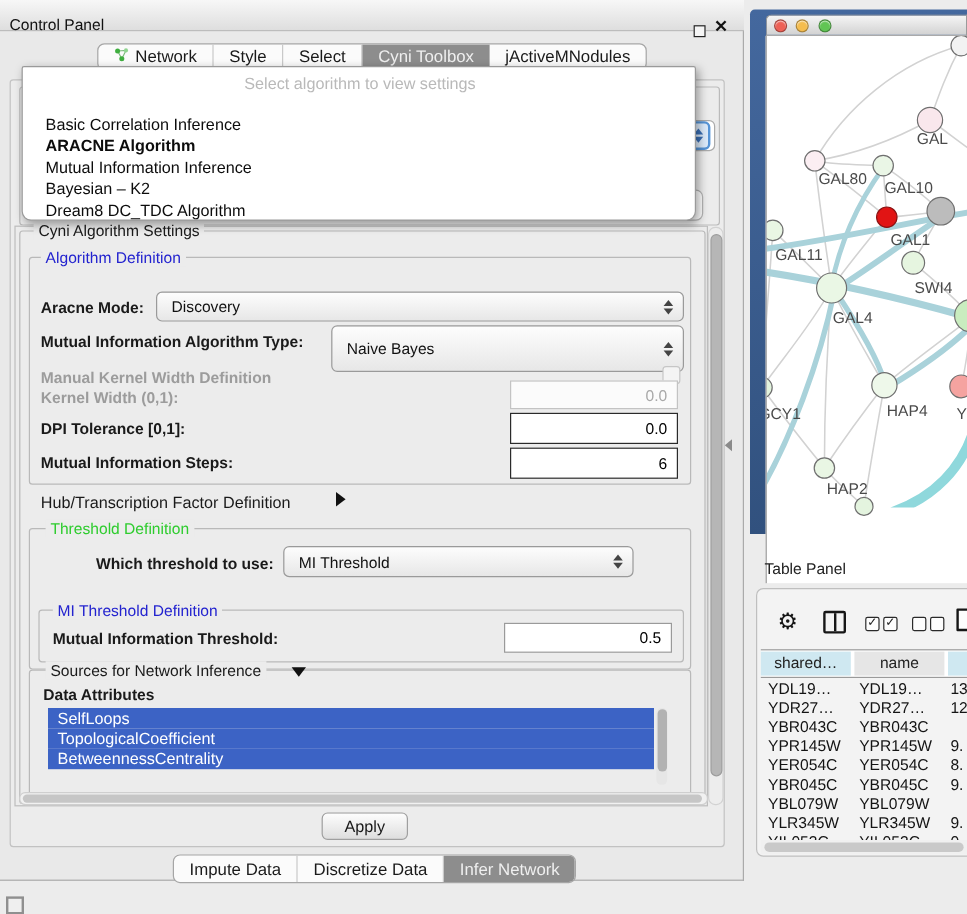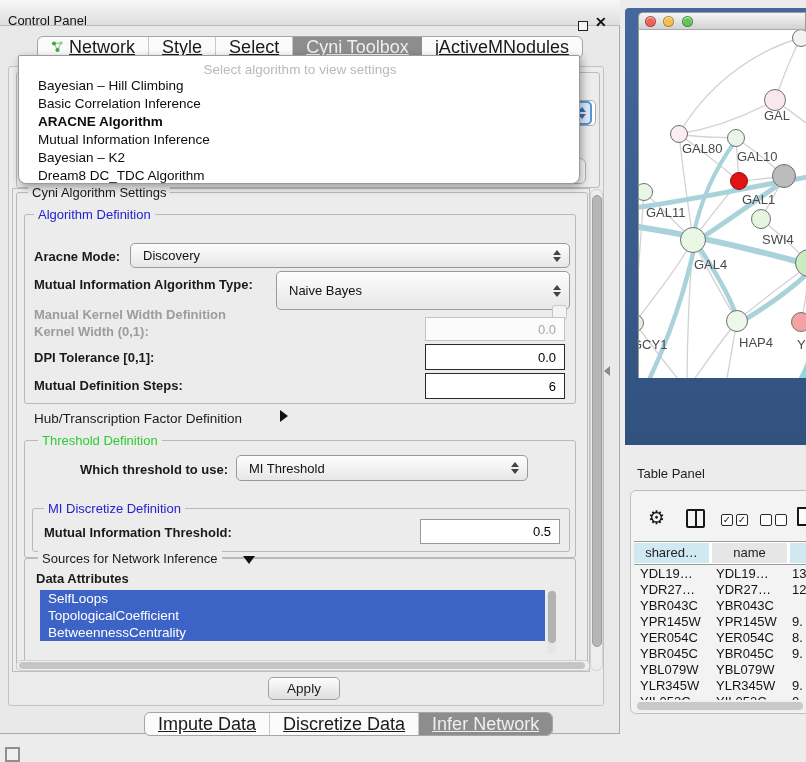--- a/index.html
+++ b/index.html
@@ -13,22 +13,22 @@
                border:1px solid #aaa; border-left:none; }
   .cp-titlebar { left:0; top:8; width:620px; height:26px;
                  background:linear-gradient(#f7f7f7,#dedede); border-bottom:1px solid #bcbcbc; }
   .cp-title { left:8px; top:13px; font-size:13px; color:#111; }
   .float-icon { left:578px; top:21px; width:10px; height:10px; border:1.5px solid #222; background:#f5f5f5; }
   .close-icon { left:595px; top:14px; font-size:14px; font-weight:bold; color:#111; }
 
   
   .tabs-row { left:0; top:36px; width:620px; display:flex; justify-content:center; }
   .seg { display:flex; border:1px solid #a6a6a6; border-radius:6px; overflow:hidden; background:#fbfbfb; height:23px; }
-  .seg .tab { padding:0 13px; line-height:21px; font-size:18px; color:#1a1a1a;
-              border-right:1px solid #c9c9c9; display:flex; align-items:center; gap:5px;text-decoration:underline; }
+  .seg .tab { padding:0 13px; line-height:21px; font-size:14px; color:#1a1a1a;
+              border-right:1px solid #c9c9c9; display:flex; align-items:center; gap:5px; }
   .seg .tab:last-child { border-right:none; }
   .seg .tab.sel { color:#efefef; border-right:none; }
 
   
   .cp-content { left:8px; top:66px; width:596px; height:640px; background:#ececec;
                 border:1px solid #c2c2c2; border-radius:3px; }
 
   
   .bg-groupbox { left:16px; top:72px; width:584px; height:116px; border:1px solid #bbb; border-radius:3px; background:#ececec; }
   .bg-combo-focus { left:560px; top:100px; width:36px; height:26px; background:#fff; border:1px solid #aaa; border-radius:5px; }
@@ -89,21 +89,21 @@
   .splitter-arrow { left:604px; top:366px; width:0; height:0;
                     border-top:5px solid transparent; border-bottom:5px solid transparent; border-right:6px solid #8a8a8a; }
 
   
   .desktop { left:625px; top:8px; width:181px; height:437px;
              background:linear-gradient(#44689e,#31517e); border-radius:4px 0 0 0; }
   .net-titlebar { left:638px; top:12px; width:168px; height:18px; background:linear-gradient(#f5f5f5,#d2d2d2);
                   border:1px solid #9b9b9b; border-bottom:1px solid #aaa; border-radius:5px 0 0 0; }
   .light { position:absolute; top:15.5px; width:11px; height:11px; border-radius:50%; border:1px solid rgba(0,0,0,.3);
            box-shadow:inset 0 1px 1px rgba(255,255,255,.7); }
-  .canvas { left:638px; top:30px; width:168px; height:348px; background:#fff; border-left:1px solid #999; overflow:hidden; }
+  .canvas { left:638px; top:30px; width:168px; height:456px; background:#fff; border-left:1px solid #999; overflow:hidden; }
   .canvas svg { position:absolute; left:0; top:0; }
   .node { position:absolute; border-radius:50%; border:1.5px solid #6f6f6f; }
   .node-label { position:absolute; font-size:13px; color:#4a4a4a; white-space:nowrap; }
 
   .tp-title { left:637px; top:466px; font-size:13px; color:#222; }
   .tp-card { left:630px; top:490px; width:182px; height:224px; background:#f3f3f3; border:1px solid #bfbfbf; border-radius:6px; }
   .gear { left:648px; top:506px; font-size:19px; color:#161616; }
   .cols-icon { left:686px; top:509px; width:19px; height:19px; border:2px solid #161616; border-radius:2px; }
   .cols-icon::after { content:""; position:absolute; left:7px; top:0; width:2px; height:15px; background:#161616; }
   .cb { position:absolute; width:12px; height:12px; border:1.5px solid #2a2a2a; border-radius:2px; background:#fdfdfd;
@@ -165,21 +165,20 @@
   <div class="abs bg-groupbox"></div>
   <div class="abs bg-combo-focus"></div>
   <div class="abs bg-stepper">
     <span class="tri-up" style="border-bottom-color:#3a6fb5;"></span>
       <span class="tri-dn" style="border-top-color:#3a6fb5;"></span>
   </div>
   <div class="abs bg-combo2">gal-filtered sif default node</div>
 
   <div class="abs dropdown">
     <div class="abs dd-hint">Select algorithm to view settings</div>
-    <div class="abs dd-item" style="top:21px">Bayesian – Hill Climbing</div>
     <div class="abs dd-item" style="top:39px">Basic Correlation Inference</div>
     <div class="abs dd-item bold" style="top:57px">ARACNE Algorithm</div>
     <div class="abs dd-item" style="top:75px">Mutual Information Inference</div>
     <div class="abs dd-item" style="top:93px">Bayesian – K2</div>
     <div class="abs dd-item" style="top:111px">Dream8 DC_TDC Algorithm</div>
   </div>
 
   <div class="abs viewport"></div>
   <div class="abs vscroll-track"></div>
   <div class="abs vscroll-thumb"></div>
@@ -214,42 +213,42 @@
   <span class="lbl b dis" style="left:34px;top:324px;">Kernel Width (0,1):</span>
   <div class="input soft" style="left:425px;top:317px;width:140px;height:24px;">
     <span>0.0</span>
   </div>
 
   <span class="lbl b" style="left:34px;top:350px;">DPI Tolerance [0,1]:</span>
   <div class="input strong" style="left:425px;top:344px;width:140px;height:26px;">
     <span>0.0</span>
   </div>
 
-  <span class="lbl b" style="left:34px;top:378px;">Mutual Definition Steps:</span>
+  <span class="lbl b" style="left:34px;top:378px;">Mutual Information Steps:</span>
   <div class="input strong" style="left:425px;top:373px;width:140px;height:26px;">
     <span>6</span>
   </div>
 
   <span class="lbl" style="left:34px;top:411px;font-size:13.5px;">Hub/Transcription Factor Definition</span>
   <span class="abs tri-right" style="left:280px;top:410px;"></span>
 
   <div class="abs group" style="left:24px;top:440px;width:552px;height:118px;"></div>
   <span class="group-title" style="left: 38px; top: 433px; color: rgb(46, 204, 46);">Threshold Definition</span>
 
   <span class="lbl b" style="left:80px;top:462px;">Which threshold to use:</span>
   <div class="combo" style="left:236px;top:455px;width:292px;height:26px;">
     <span>MI Threshold</span>
     <span class="stepper">
         <span class="tri-up"></span>
         <span class="tri-dn"></span>
       </span>
   </div>
 
   <div class="abs group" style="left:32px;top:508px;width:538px;height:44px;"></div>
-  <span class="group-title" style="left: 44px; top: 501px; color: rgb(35, 35, 207);">MI Discretize Definition</span>
+  <span class="group-title" style="left: 44px; top: 501px; color: rgb(35, 35, 207);">MI Threshold Definition</span>
 
   <span class="lbl b" style="left:44px;top:525px;">Mutual Information Threshold:</span>
   <div class="input norm" style="left:420px;top:519px;width:140px;height:25px;">
     <span>0.5</span>
   </div>
 
   <div class="abs group" style="left:24px;top:558px;width:552px;height:112px;"></div>
   <span class="group-title" style="left:38px;top:551px;">Sources for Network Inference</span>
   <span class="abs tri-down-b" style="left:243px;top:556px;"></span>
 

